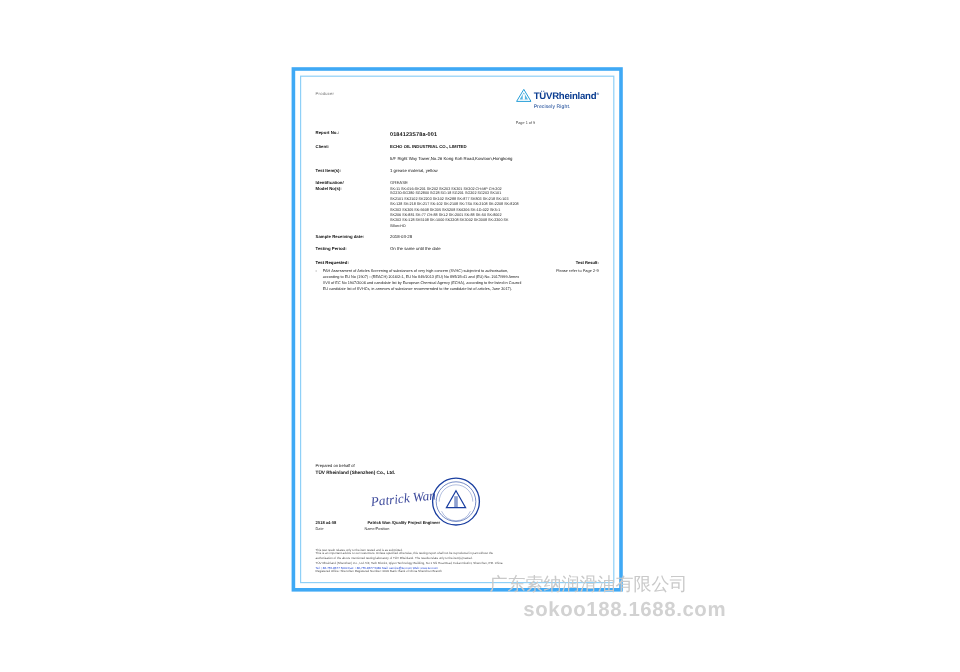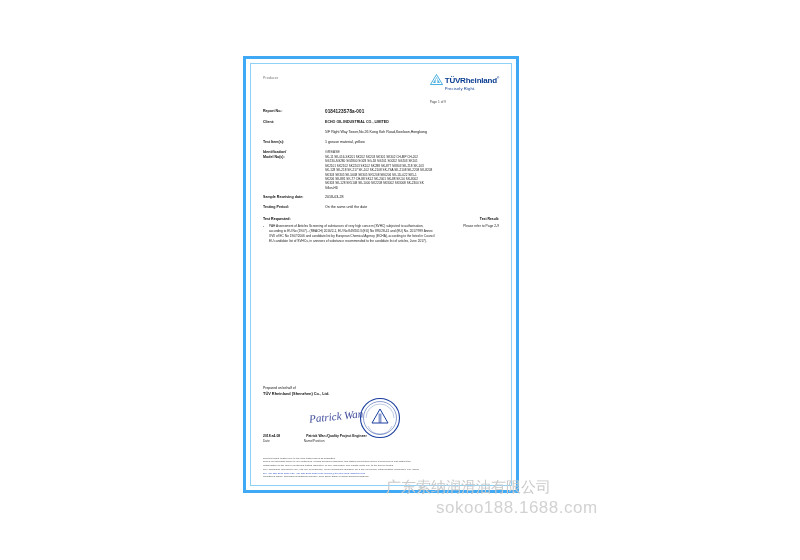--- a/index.html
+++ b/index.html
@@ -241,35 +241,36 @@
     color: #4a4a4a;
     filter: blur(0.18px);
   }
   .footer .blue {
     color: #1a3fd0;
   }
 
   
   .wm-cn {
     position: absolute;
-    left: 386px;
+    left: 408px;
     top: 478px;
     font-size: 15px;
     color: #c9c9c9;
     font-family: "Liberation Serif", serif;
     white-space: nowrap;
   }
   .wm-site {
     position: absolute;
     left: 436px;
     top: 498px;
     font-size: 17px;
     color: #d2d2d2;
     letter-spacing: .5px;
     white-space: nowrap;
+    font-weight: bold;
   }
 </style>
 </head>
 <body>
 
 <div class="cert-frame">
   <div class="cert-frame-inner">
 
     <div class="top-row">
       <div class="producer">Producer</div>

